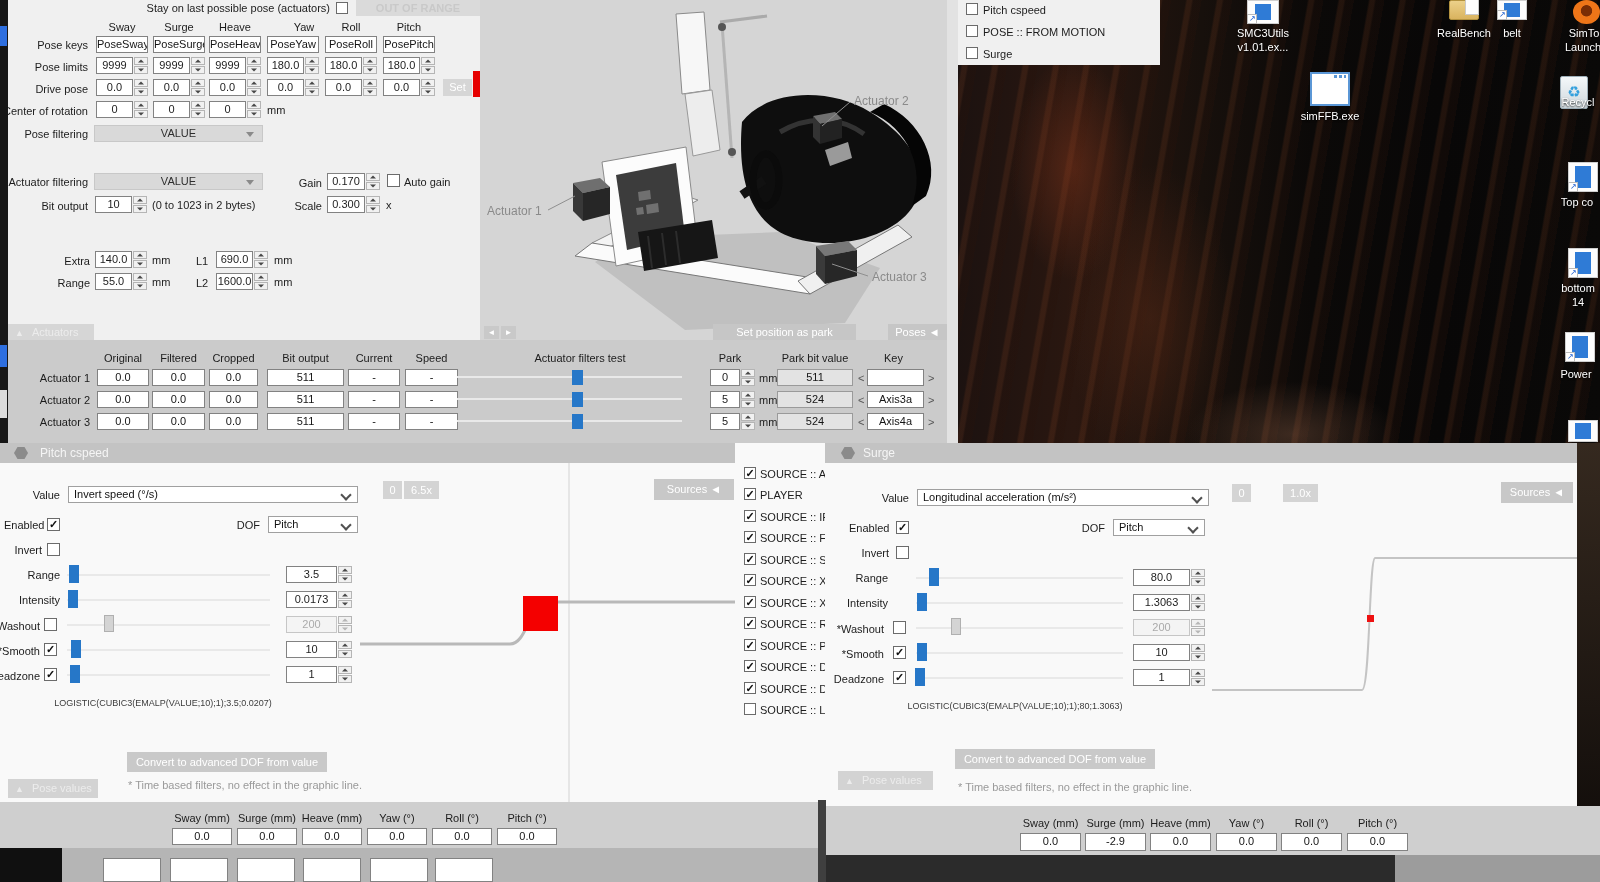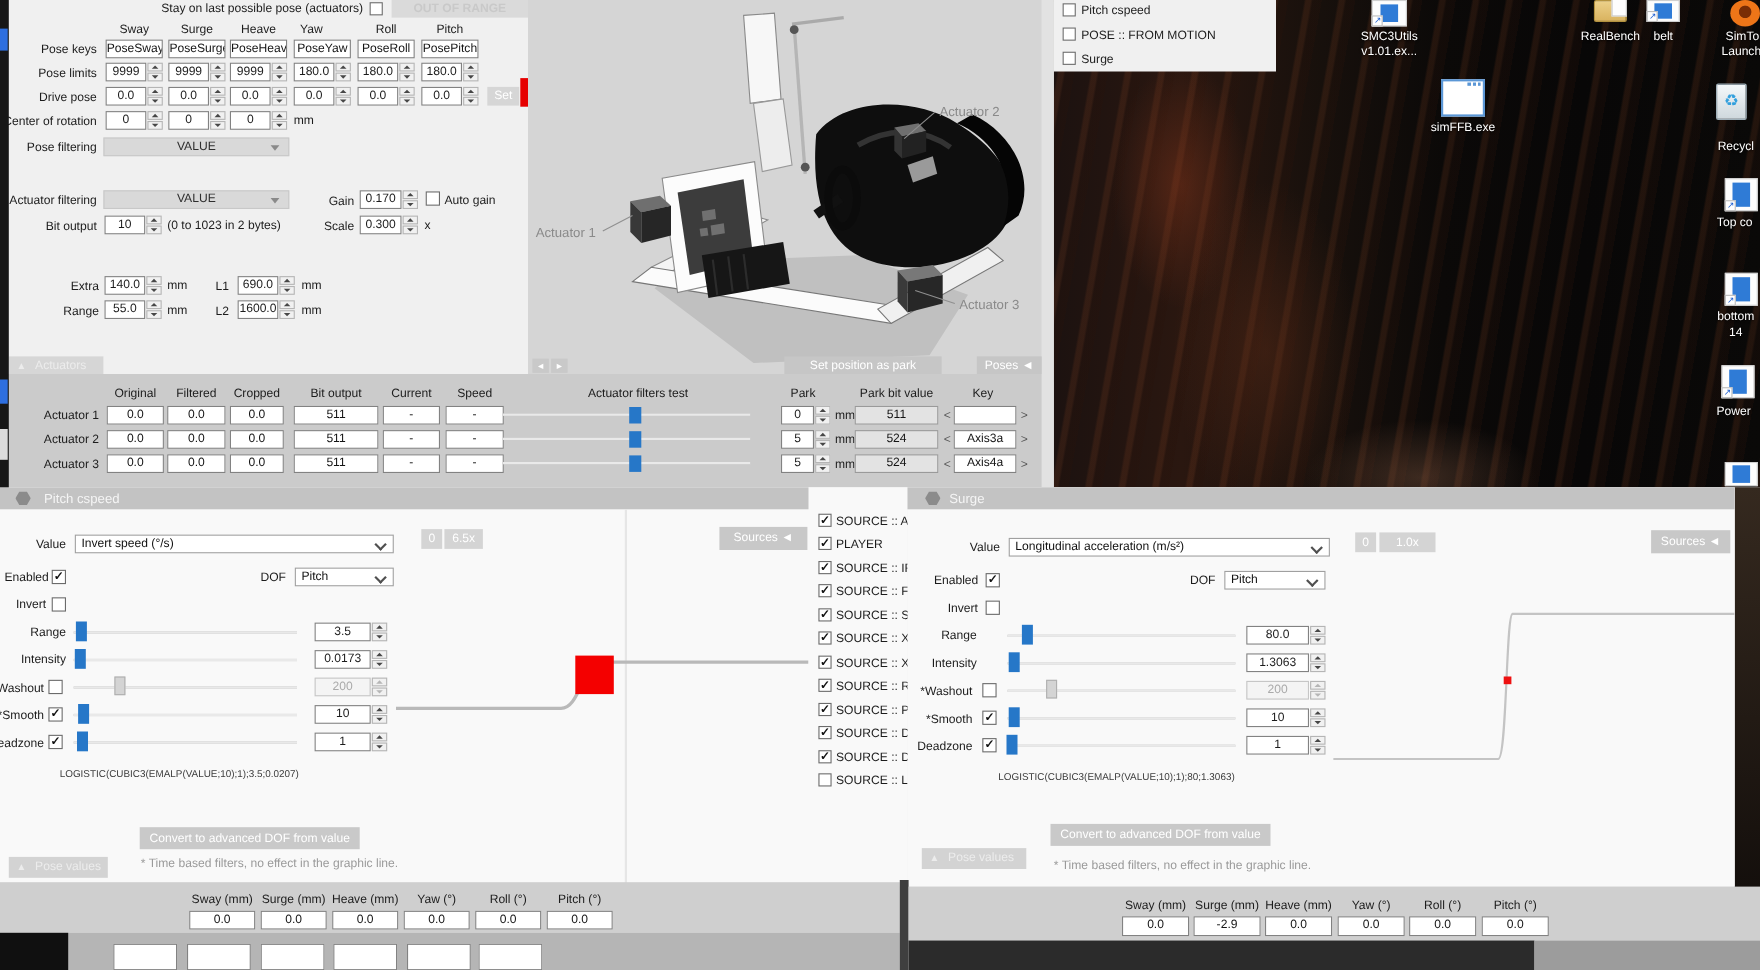--- a/index.html
+++ b/index.html
@@ -82,21 +82,21 @@
     <div class="ic-app" style="left:1497px;top:0;width:30px;height:20px">
         <span class="sca"></span>
       </div>
     <div class="desk-label" style="left:1492px;top:27px;width:40px">belt</div>
 
     <div class="ic-ring" style="left:1573px;top:0;width:27px;height:24px"></div>
     <div class="desk-label" style="left:1560px;top:27px;width:48px">SimTo</div>
     <div class="desk-label" style="left:1556px;top:41px;width:54px">Launch</div>
 
     <div class="ic-bin" style="left:1560px;top:76px;width:28px;height:33px"></div>
-    <div class="desk-label" style="left:1556px;top:127px;width:44px">Recycl</div>
+    <div class="desk-label" style="left:1556px;top:96px;width:44px">Recycl</div>
 
     <div class="ic-app" style="left:1568px;top:162px;width:30px;height:30px">
         <span class="sca"></span>
       </div>
     <div class="desk-label" style="left:1554px;top:196px;width:46px">Top co</div>
 
     <div class="ic-app" style="left:1568px;top:248px;width:30px;height:30px">
         <span class="sca"></span>
       </div>
     <div class="desk-label" style="left:1552px;top:282px;width:52px">bottom</div>
@@ -173,21 +173,21 @@
   </div>
 
   <div class="grp">
     <span class="lbl r" style="left:140px;top:2px;width:190px">Stay on last possible pose (actuators)</span>
     <span class="cb" style="left:336px;top:2px;width:12px;height:12px"></span>
     <div class="wbtn" style="left:356px;top:0;width:124px;height:16px;background:#dadada;color:#c9c9c9;font-weight:700;line-height:16px">OUT OF RANGE</div>
 
     <span class="lbl c" style="left:96px;top:21px;width:52px">Sway</span>
     <span class="lbl c" style="left:153px;top:21px;width:52px">Surge</span>
     <span class="lbl c" style="left:209px;top:21px;width:52px">Heave</span>
-    <span class="lbl c" style="left:257px;top:21px;width:52px">Yaw</span>
+    <span class="lbl c" style="left:278px;top:21px;width:52px">Yaw</span>
     <span class="lbl c" style="left:325px;top:21px;width:52px">Roll</span>
     <span class="lbl c" style="left:383px;top:21px;width:52px">Pitch</span>
 
     <span class="lbl r" style="left:0;top:39px;width:88px">Pose keys</span>
     <div class="box" style="left:96px;top:36px;width:52px;height:17px">PoseSway</div>
     <div class="box" style="left:153px;top:36px;width:52px;height:17px">PoseSurge</div>
     <div class="box" style="left:209px;top:36px;width:52px;height:17px">PoseHeave</div>
     <div class="box" style="left:267px;top:36px;width:52px;height:17px">PoseYaw</div>
     <div class="box" style="left:325px;top:36px;width:52px;height:17px">PoseRoll</div>
     <div class="box" style="left:383px;top:36px;width:52px;height:17px">PosePitch</div>
@@ -657,21 +657,21 @@
     <div class="lbl c" style="left:855px;top:700px;width:320px;font-size:9px;color:#3c3c3c">LOGISTIC(CUBIC3(EMALP(VALUE;10);1);80;1.3063)</div>
     <button class="wbtn" style="left:955px;top:749px;width:200px;height:20px;line-height:20px;background:#c9c9c9">Convert to advanced DOF from value</button>
     <span class="lbl dim" style="left:958px;top:781px">* Time based filters, no effect in the graphic line.</span>
     <div class="tab" style="left:838px;top:771px;width:95px;height:19px"><span class="tri">▲</span><span>Pose values</span></div>
 
     <svg style="left:1212px;top:463px" width="365" height="343" viewBox="0 0 365 343">
       <path d="M0,227 L150,227 C158,227 157,96 163,95 L365,95" fill="none" stroke="#c4c4c4" stroke-width="2"></path>
       <rect x="155" y="152" width="7" height="7" fill="#ee1111"></rect>
     </svg>
     <button class="wbtn" style="left:1232px;top:484px;width:19px;height:18px;background:#d4d4d4;line-height:18px">0</button>
-    <button class="wbtn" style="left:1254px;top:484px;width:51px;height:18px;background:#d4d4d4;line-height:18px">1.0x</button>
+    <button class="wbtn" style="left:1283px;top:484px;width:35px;height:18px;background:#d4d4d4;line-height:18px">1.0x</button>
     <button class="wbtn" style="left:1501px;top:482px;width:72px;height:21px;background:#c8c8c8;line-height:21px">Sources  ◄</button>
   </div>
 
   <div class="abs" style="left:0;top:802px;width:818px;height:46px;background:#cfcfcf"></div>
   <div class="grp">
     <span class="lbl c" style="left:170px;top:812px;width:64px">Sway (mm)</span>
     <span class="lbl c" style="left:235px;top:812px;width:64px">Surge (mm)</span>
     <span class="lbl c" style="left:300px;top:812px;width:64px">Heave (mm)</span>
     <span class="lbl c" style="left:365px;top:812px;width:64px">Yaw (°)</span>
     <span class="lbl c" style="left:430px;top:812px;width:64px">Roll (°)</span>

